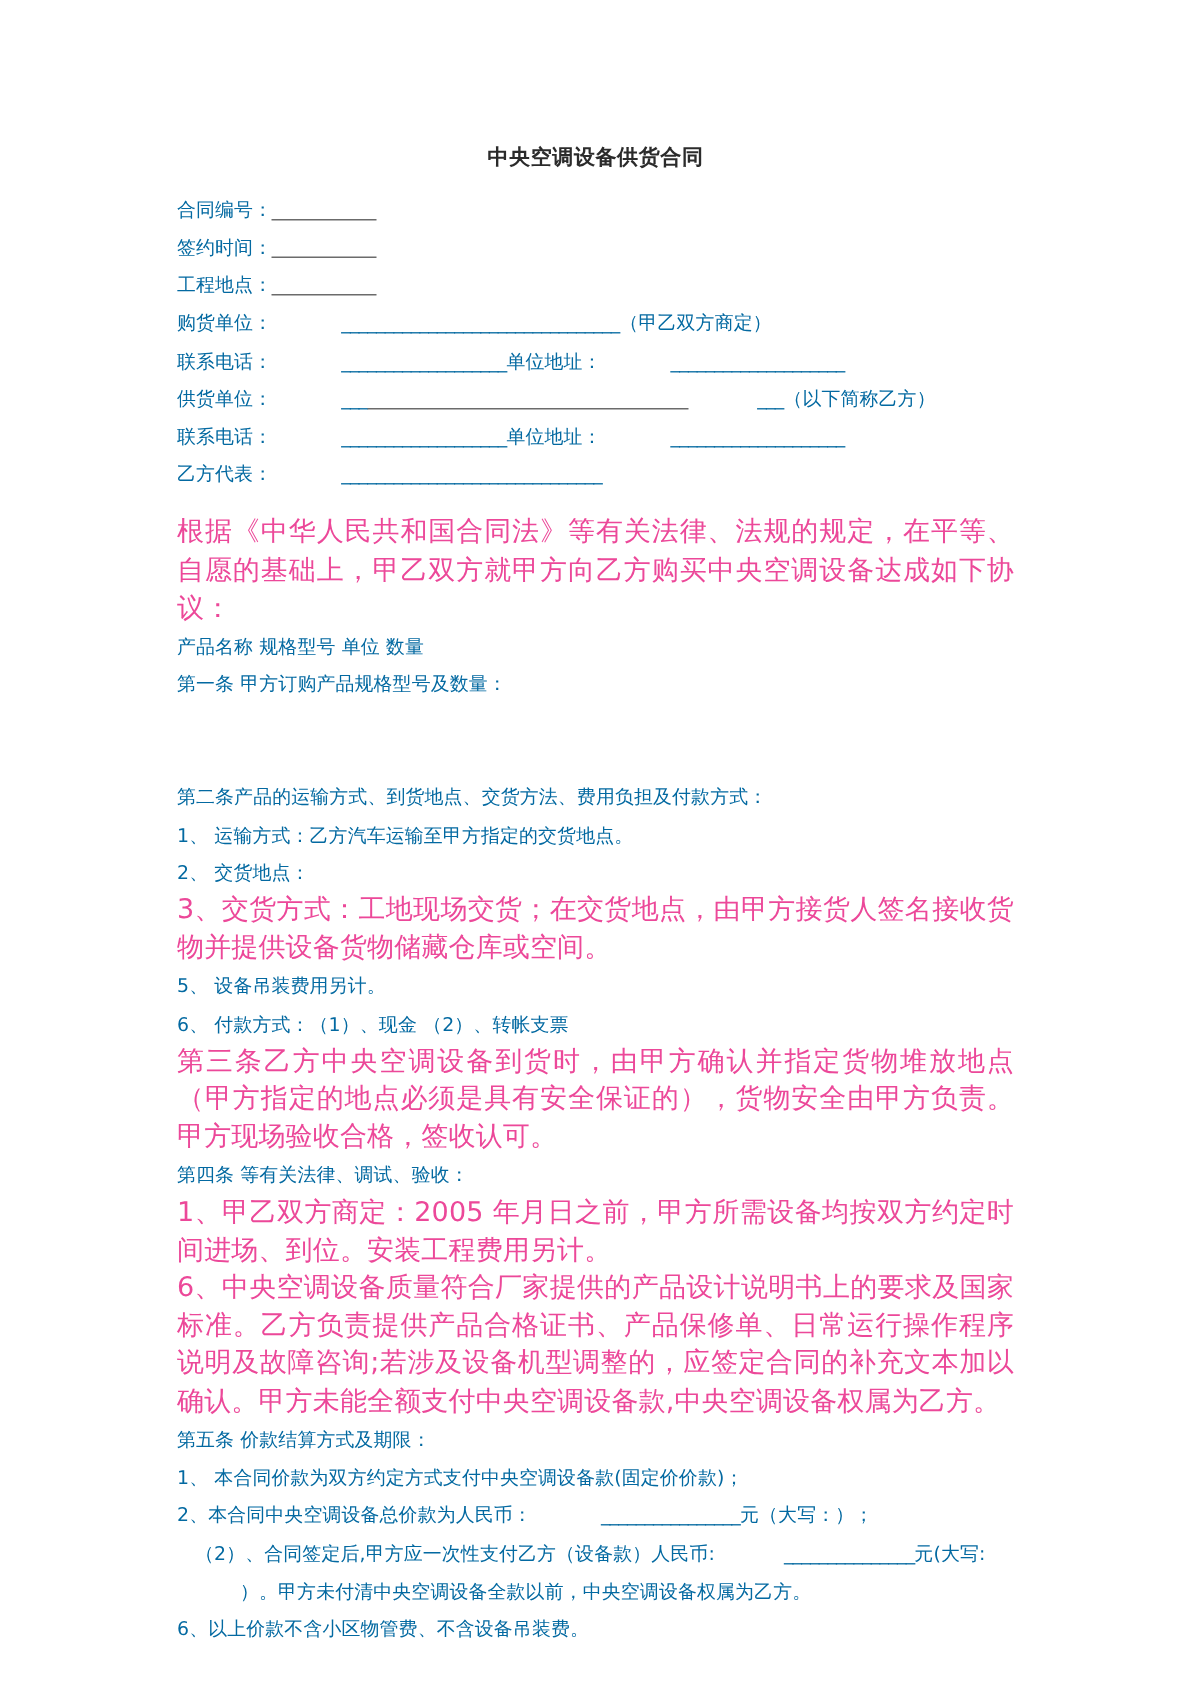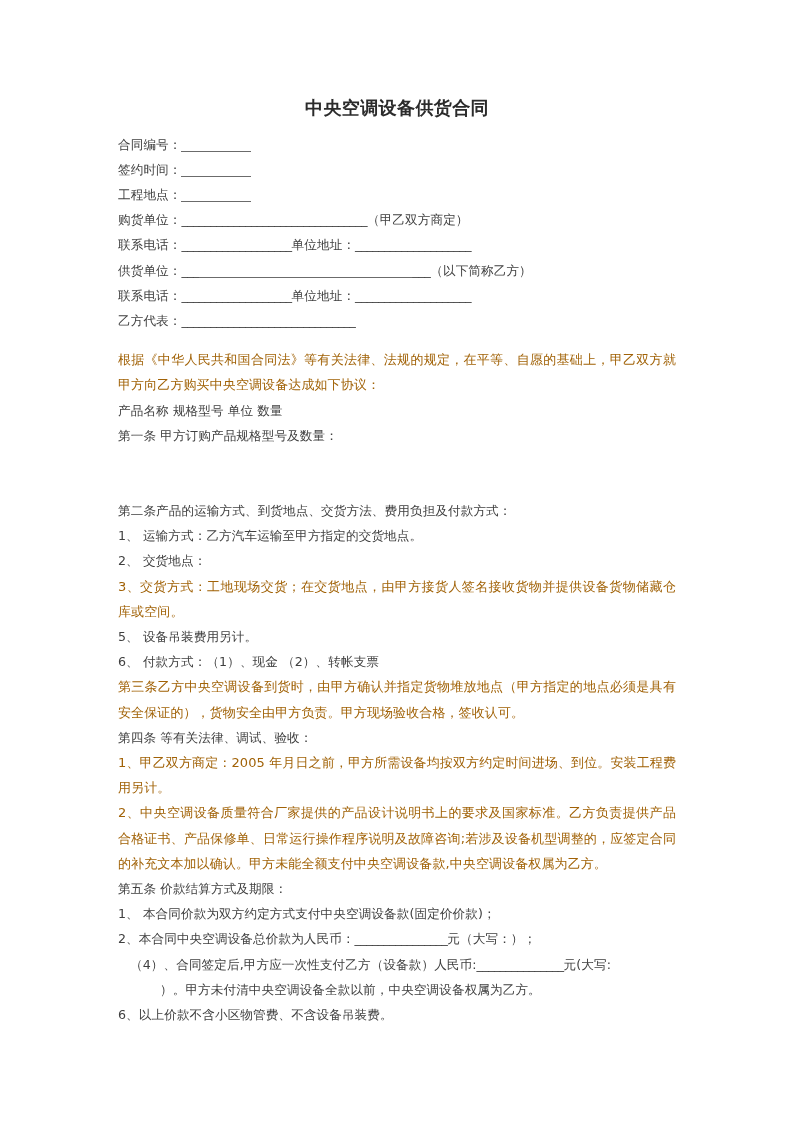--- a/index.html
+++ b/index.html
@@ -20,64 +20,65 @@
     position: relative;
     width: 794px;
     height: 1123px;
     box-sizing: border-box;
     padding: 97px 118px 0 118px;
     background: #ffffff;
   }
 
   .doc-title {
     text-align: center;
-    font-size: 18px;
+    font-size: 14px;
     font-weight: bold;
     color: #2b2b2b;
     letter-spacing: 0.4px;
     margin: 0 0 13px 0;
     line-height: 1.2;
   }
 
   .body-col {
     width: 558px;
   }
 
   .ln {
     font-size: 12.6px;
     line-height: 25.2px;
-    color: #404040;
+    color: #0369a1;
     white-space: nowrap;
     letter-spacing: 0.1px;
   }
 
   
   .para {
-    font-size: 13px;
+    font-size: 18px;
     line-height: 25.2px;
-    color: #a16207;
+    color: #ec4899;
     letter-spacing: 0.1px;
     text-align: justify;
     white-space: normal;
   }
 
   .gap-sm { height: 14px; }
   .gap-md { height: 50px; }
 
   
   .rule {
     display: inline-block;
     vertical-align: -3px;
     border-bottom: 1.4px solid #6b6b6b;
     height: 0;
   }
   .rule-w70 { width: 70px; }
 
   .ul-dash {
     letter-spacing: -0.5px;
+    margin-left: 46px;
   }
 
   .indent-1 { padding-left: 12px; }
   .indent-2 { padding-left: 42px; }
 </style>
 </head>
 <body>
 
 <div class="page">
 
@@ -113,27 +114,27 @@
     <div class="ln">1、  运输方式：乙方汽车运输至甲方指定的交货地点。</div>
     <div class="ln">2、  交货地点：</div>
     <div class="para">3、交货方式：工地现场交货；在交货地点，由甲方接货人签名接收货物并提供设备货物储藏仓库或空间。</div>
     <div class="ln">5、  设备吊装费用另计。</div>
     <div class="ln">6、  付款方式：（1）、现金 （2）、转帐支票</div>
 
     <div class="para">第三条乙方中央空调设备到货时，由甲方确认并指定货物堆放地点（甲方指定的地点必须是具有安全保证的），货物安全由甲方负责。甲方现场验收合格，签收认可。</div>
 
     <div class="ln">第四条  等有关法律、调试、验收：</div>
     <div class="para">1、甲乙双方商定：2005 年月日之前，甲方所需设备均按双方约定时间进场、到位。安装工程费用另计。</div>
-    <div class="para">2、中央空调设备质量符合厂家提供的产品设计说明书上的要求及国家标准。乙方负责提供产品合格证书、产品保修单、日常运行操作程序说明及故障咨询;若涉及设备机型调整的，应签定合同的补充文本加以确认。甲方未能全额支付中央空调设备款,中央空调设备权属为乙方。</div>
+    <div class="para">6、中央空调设备质量符合厂家提供的产品设计说明书上的要求及国家标准。乙方负责提供产品合格证书、产品保修单、日常运行操作程序说明及故障咨询;若涉及设备机型调整的，应签定合同的补充文本加以确认。甲方未能全额支付中央空调设备款,中央空调设备权属为乙方。</div>
 
     <div class="ln">第五条  价款结算方式及期限：</div>
     <div class="ln">1、  本合同价款为双方约定方式支付中央空调设备款(固定价价款)；</div>
 
     <div class="ln"><span>2、本合同中央空调设备总价款为人民币：</span><span class="ul-dash">________________</span><span>元（大写：）；</span></div>
 
-    <div class="ln indent-1"><span>（4）、合同签定后,甲方应一次性支付乙方（设备款）人民币:</span><span class="ul-dash">_______________</span><span>元(大写:</span></div>
+    <div class="ln indent-1"><span>（2）、合同签定后,甲方应一次性支付乙方（设备款）人民币:</span><span class="ul-dash">_______________</span><span>元(大写:</span></div>
 
     <div class="ln indent-2">）。甲方未付清中央空调设备全款以前，中央空调设备权属为乙方。</div>
 
     <div class="ln">6、以上价款不含小区物管费、不含设备吊装费。</div>
 
   </div>
 </div>
 
 </body></html>

